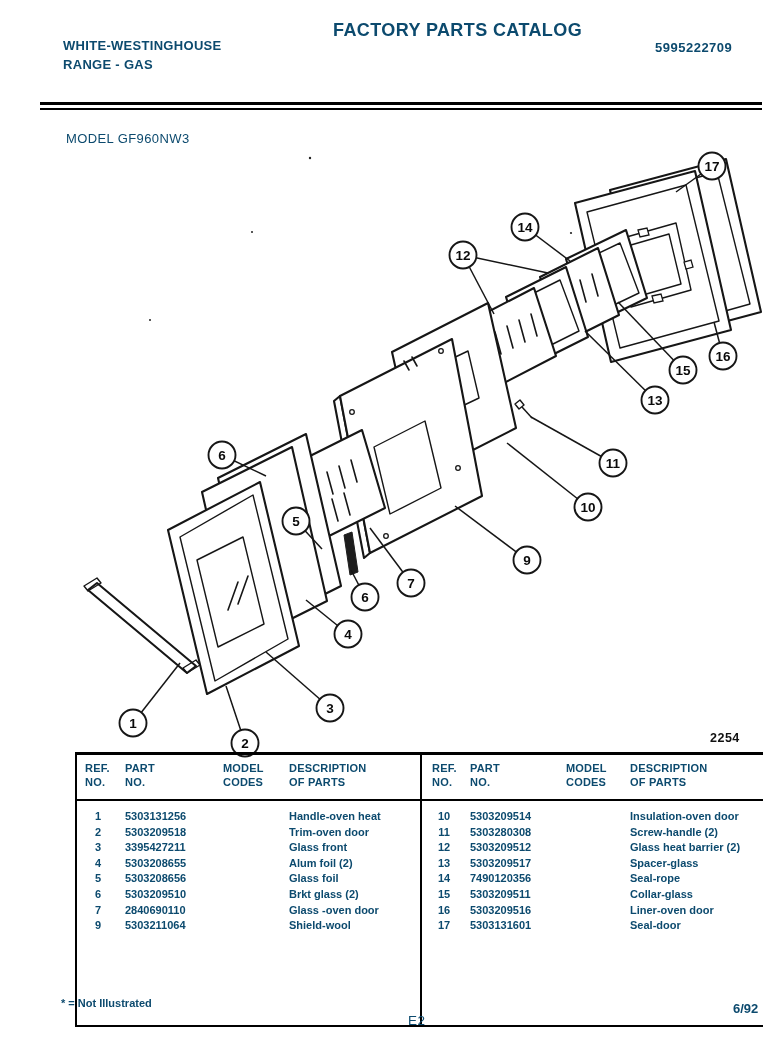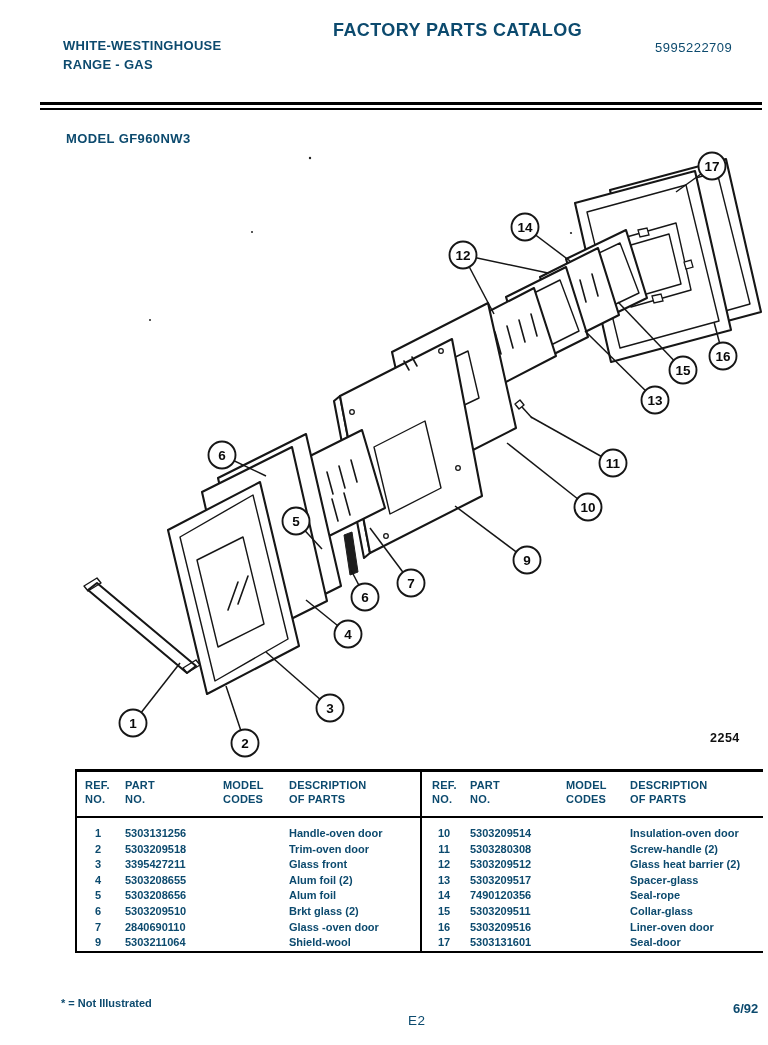--- a/index.html
+++ b/index.html
@@ -4,39 +4,39 @@
 <style>
   html,body{margin:0;padding:0;background:#e8e8e8;}
   .page{
     position:relative;width:768px;height:1045px;margin:0 auto;
     background:#ffffff;color:#0c4a6e;overflow:hidden;
     font-family:"Liberation Sans", sans-serif;
   }
   
   .brand{position:absolute;left:63px;top:36px;font-size:13px;font-weight:700;line-height:19px;letter-spacing:.3px;}
   .catalog-title{position:absolute;left:333px;top:20px;font-size:18px;font-weight:700;letter-spacing:.4px;text-align:center;}
-  .pub-no{position:absolute;left:655px;top:40px;font-size:13px;font-weight:400;letter-spacing:.5px;}
+  .pub-no{position:absolute;left:655px;top:40px;font-size:13px;font-weight:700;letter-spacing:.5px;}
   .rule-thick{position:absolute;left:40px;top:102px;width:722px;height:3px;background:#000;}
   .rule-thin{position:absolute;left:40px;top:108px;width:722px;height:2px;background:#000;}
-  .model-line{position:absolute;left:66px;top:131px;font-size:13px;font-weight:700;letter-spacing:.4px;}
+  .model-line{position:absolute;left:66px;top:131px;font-size:13px;font-weight:400;letter-spacing:.4px;}
   
   #diagram-svg{position:absolute;left:0;top:145px;}
   .outline{fill:#ffffff;stroke:#161616;stroke-width:2.1;stroke-linejoin:round;}
   .outline-thin{fill:none;stroke:#161616;stroke-width:1.4;stroke-linejoin:round;}
   .hatch{fill:none;stroke:#161616;stroke-width:1.6;stroke-linecap:round;}
   .dark{fill:#1d1d1d;stroke:#1d1d1d;stroke-width:1;}
   .hole{fill:#fff;stroke:#161616;stroke-width:1.3;}
   .leader{stroke:#161616;stroke-width:1.5;fill:none;}
   .callout-circle{fill:#ffffff;stroke:#161616;stroke-width:1.9;}
   .callout-num{font-family:"Liberation Sans",sans-serif;font-size:13.5px;font-weight:700;fill:#0a0a0a;text-anchor:middle;}
   .fig-no{font-family:"Liberation Sans",sans-serif;font-size:12.5px;font-weight:700;fill:#111;letter-spacing:.5px;}
   .speck{fill:#222;}
   
   .parts-table{
-    position:absolute;left:75px;top:769px;width:688px;height:184px;
+    position:absolute;left:75px;top:752px;width:688px;height:275px;
     border-top:3px solid #000;border-bottom:2px solid #000;border-left:2px solid #000;
     display:flex;box-sizing:border-box;
   }
   .half{width:344px;box-sizing:border-box;}
   .half.right{border-left:2.5px solid #000;}
   .thead{
     display:grid;grid-template-columns:40px 98px 66px 1fr;
     padding:7px 0 10px 8px;border-bottom:2.5px solid #000;
     font-size:11px;font-weight:700;line-height:13.5px;letter-spacing:.2px;
   }
@@ -260,21 +260,21 @@
         <span>
           <span>MODEL</span><br><span>CODES</span></span>
         <span>
           <span>DESCRIPTION</span><br><span>OF PARTS</span></span>
       </div>
       <div class="tbody" id="left-rows">
           <div class="trow">
             <span class="c-ref">1</span>
             <span class="c-part">5303131256</span>
             <span class="c-codes"></span>
-            <span class="c-desc">Handle-oven door</span>
+            <span class="c-desc">Handle-oven heat</span>
           </div>
           <div class="trow">
             <span class="c-ref">2</span>
             <span class="c-part">5303209518</span>
             <span class="c-codes"></span>
             <span class="c-desc">Trim-oven door</span>
           </div>
           <div class="trow">
             <span class="c-ref">3</span>
             <span class="c-part">3395427211</span>
@@ -284,21 +284,21 @@
           <div class="trow">
             <span class="c-ref">4</span>
             <span class="c-part">5303208655</span>
             <span class="c-codes"></span>
             <span class="c-desc">Alum foil (2)</span>
           </div>
           <div class="trow">
             <span class="c-ref">5</span>
             <span class="c-part">5303208656</span>
             <span class="c-codes"></span>
-            <span class="c-desc">Alum foil</span>
+            <span class="c-desc">Glass foil</span>
           </div>
           <div class="trow">
             <span class="c-ref">6</span>
             <span class="c-part">5303209510</span>
             <span class="c-codes"></span>
             <span class="c-desc">Brkt glass (2)</span>
           </div>
           <div class="trow">
             <span class="c-ref">7</span>
             <span class="c-part">2840690110</span>

